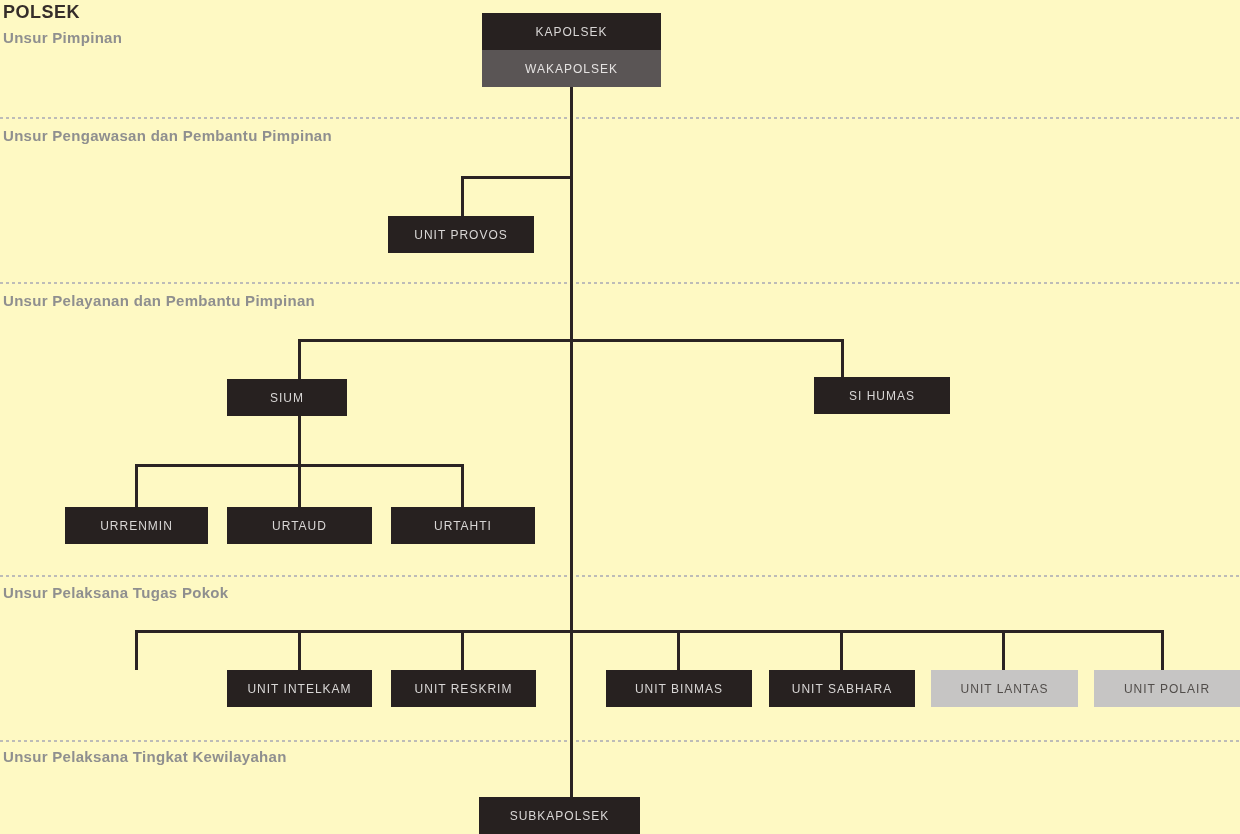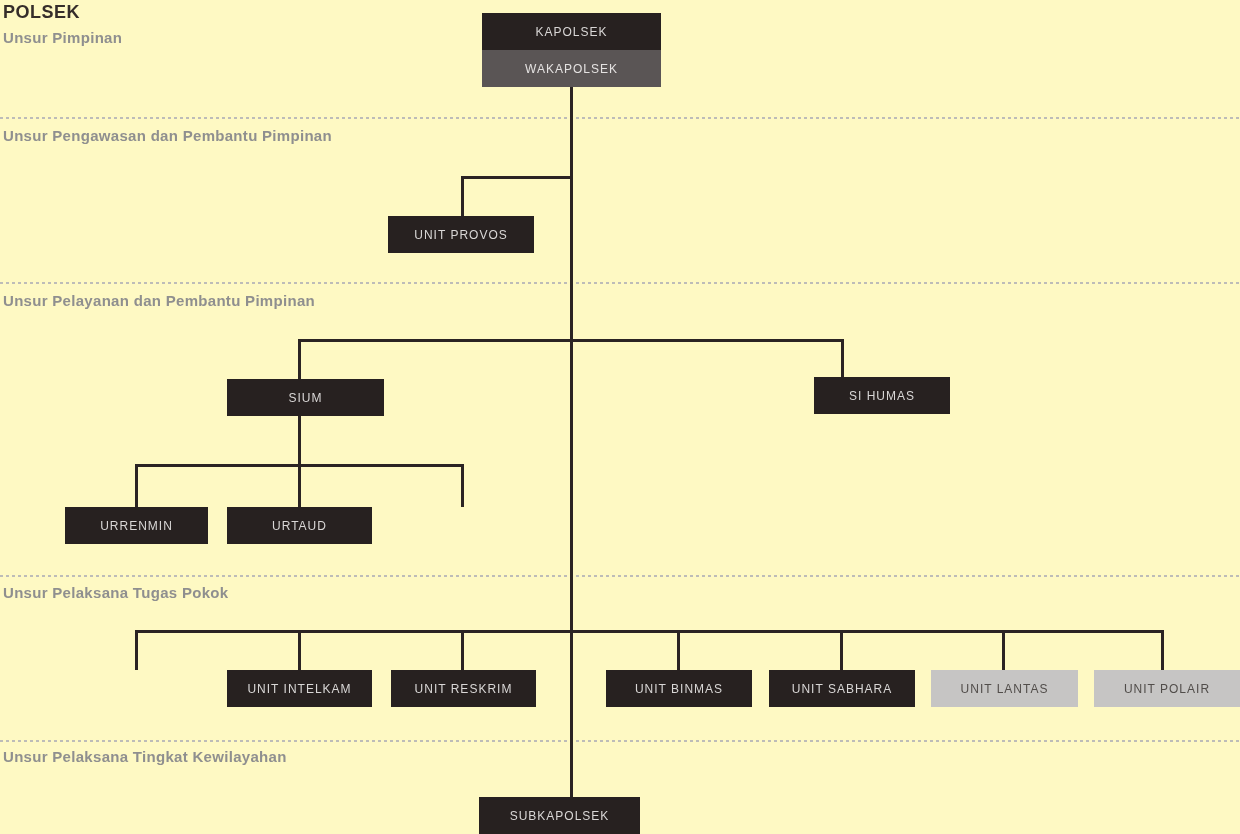--- a/index.html
+++ b/index.html
@@ -66,25 +66,26 @@
   <div class="line" style="left:677px;top:630px;width:3px;height:40px"></div>
   <div class="line" style="left:840px;top:630px;width:3px;height:40px"></div>
   <div class="line" style="left:1002px;top:630px;width:3px;height:40px"></div>
   <div class="line" style="left:1161px;top:630px;width:3px;height:40px"></div>
 
   <div class="node" style="left:482px;top:13px;width:179px">KAPOLSEK</div>
   <div class="node mid" style="left:482px;top:50px;width:179px">WAKAPOLSEK</div>
 
   <div class="node" style="left:388px;top:216px;width:146px">UNIT PROVOS</div>
 
-  <div class="node" style="left:227px;top:379px;width:157px">SIUM</div>
+  <div class="node" style="left:227px;top:379px;width:120px">SIUM</div>
   <div class="node" style="left:814px;top:377px;width:136px">SI HUMAS</div>
 
   <div class="node" style="left:65px;top:507px;width:143px">URRENMIN</div>
   <div class="node" style="left:227px;top:507px;width:145px">URTAUD</div>
+  <div class="node" style="left:391px;top:507px;width:144px">URTAHTI</div>
 
   <div class="node" style="left:227px;top:670px;width:145px">UNIT INTELKAM</div>
   <div class="node" style="left:391px;top:670px;width:145px">UNIT RESKRIM</div>
   <div class="node" style="left:606px;top:670px;width:146px">UNIT BINMAS</div>
   <div class="node" style="left:769px;top:670px;width:146px">UNIT SABHARA</div>
   <div class="node light" style="left:931px;top:670px;width:147px">UNIT LANTAS</div>
   <div class="node light" style="left:1094px;top:670px;width:146px">UNIT POLAIR</div>
 
   <div class="node" style="left:479px;top:797px;width:161px">SUBKAPOLSEK</div>
 

